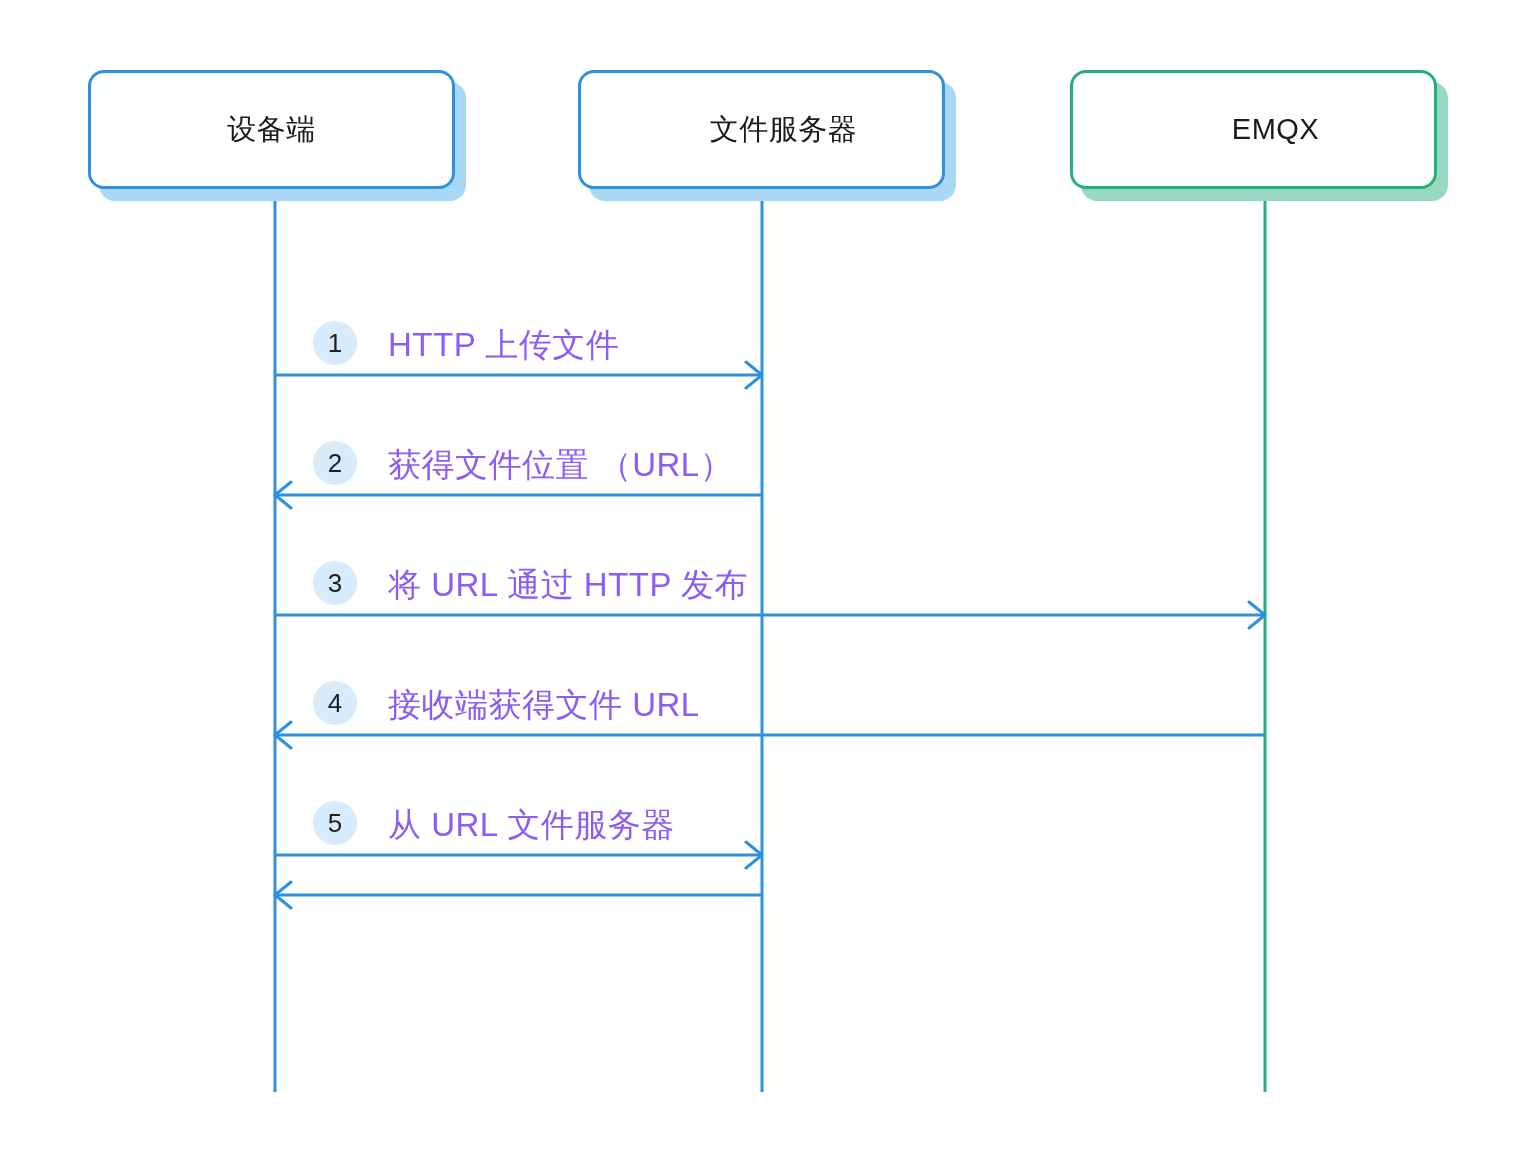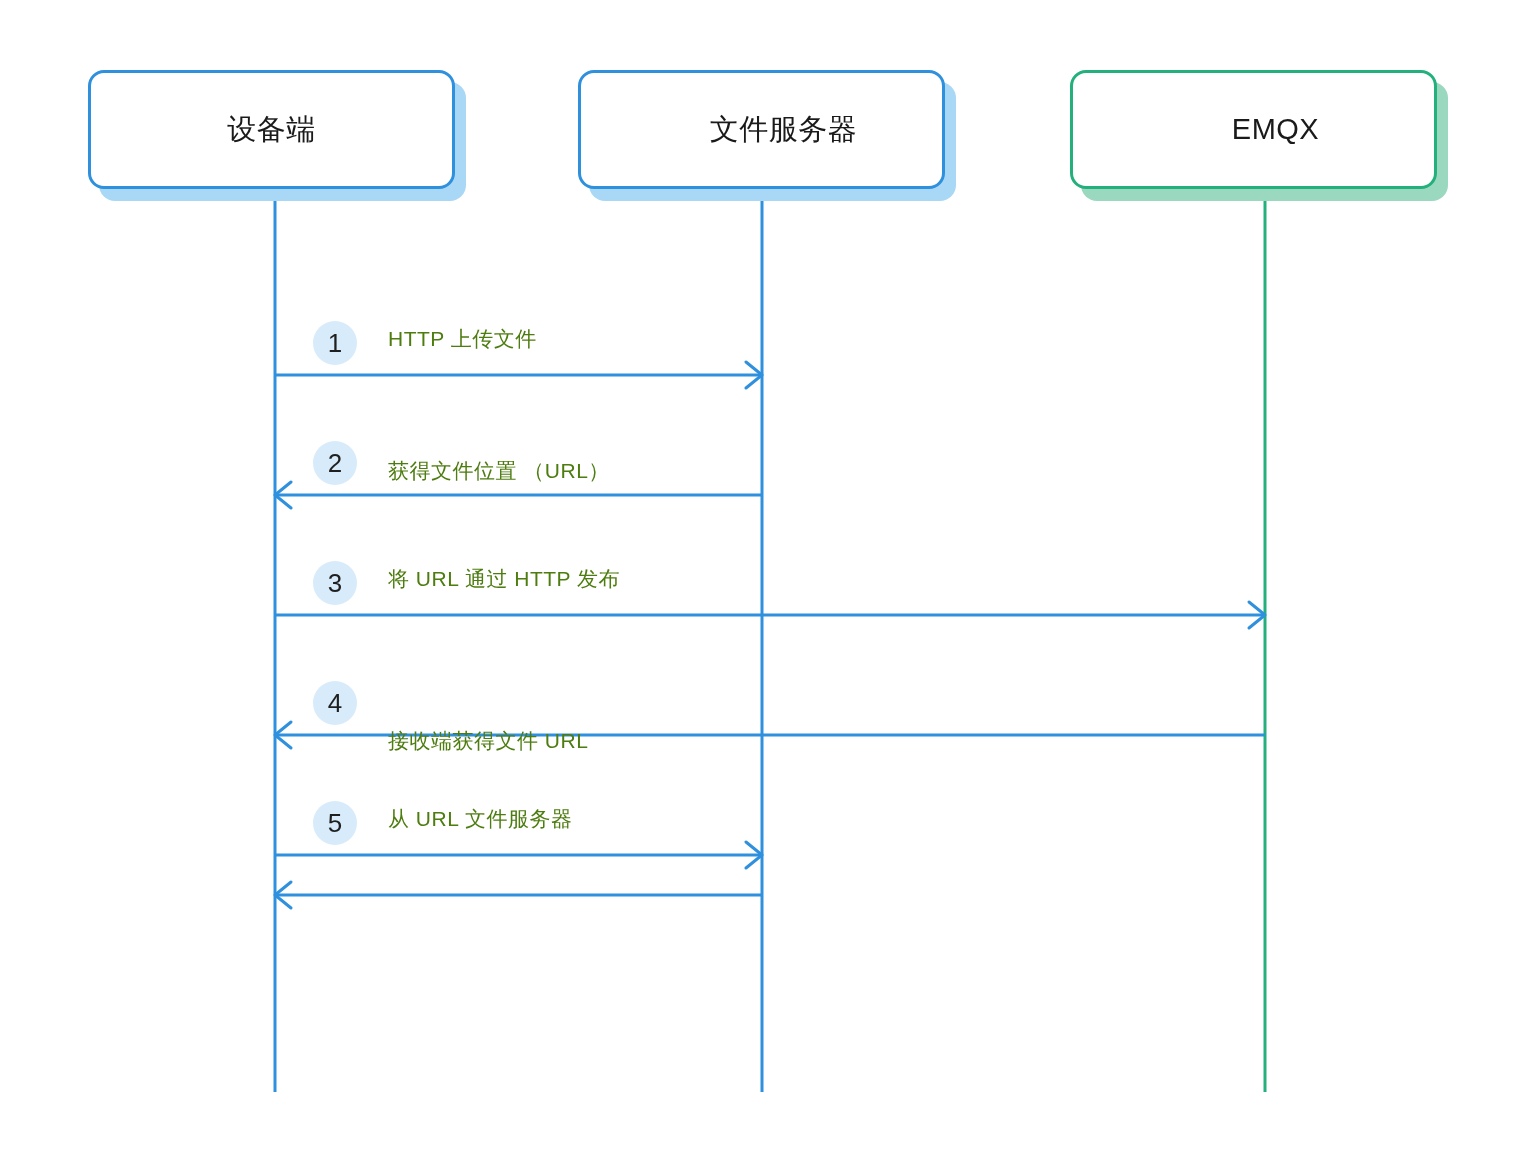--- a/index.html
+++ b/index.html
@@ -57,22 +57,22 @@
     display: flex;
     align-items: center;
     justify-content: center;
     font-size: 26px;
     color: #1f1f1f;
     z-index: 4;
     line-height: 1;
   }
   .msg-label {
     position: absolute;
-    font-size: 21px;
-    color: #4d7c0f;
+    font-size: 33px;
+    color: #8b5cf6;
     white-space: nowrap;
     z-index: 4;
     line-height: 1;
     letter-spacing: 0.5px;
   }
 </style>
 </head>
 <body>
 
 <div id="canvas">
@@ -112,22 +112,22 @@
         <span class="actor-label">文件服务器</span>
       </div>
       <div class="actor-box" style="left: 1070px; top: 70px; width: 367px; height: 119px; border: 3px solid rgb(35, 176, 124); padding-left: 44px;">
         <span class="actor-label">EMQX</span>
       </div>
     </div>
   <div id="messages">
       <div class="msg-badge" style="left: 313px; top: 321px;">1</div>
       <div class="msg-label" style="left: 388px; top: 328px;">HTTP 上传文件</div>
       <div class="msg-badge" style="left: 313px; top: 441px;">2</div>
-      <div class="msg-label" style="left: 388px; top: 460px;">获得文件位置 （URL）</div>
+      <div class="msg-label" style="left: 388px; top: 448px;">获得文件位置 （URL）</div>
       <div class="msg-badge" style="left: 313px; top: 561px;">3</div>
       <div class="msg-label" style="left: 388px; top: 568px;">将 URL 通过 HTTP 发布</div>
       <div class="msg-badge" style="left: 313px; top: 681px;">4</div>
-      <div class="msg-label" style="left: 388px; top: 688px; margin-top: 42px;">接收端获得文件 URL</div>
+      <div class="msg-label" style="left: 388px; top: 688px;">接收端获得文件 URL</div>
       <div class="msg-badge" style="left: 313px; top: 801px;">5</div>
       <div class="msg-label" style="left: 388px; top: 808px;">从 URL 文件服务器</div>
     </div>
 
 </div>
 
 </body></html>

